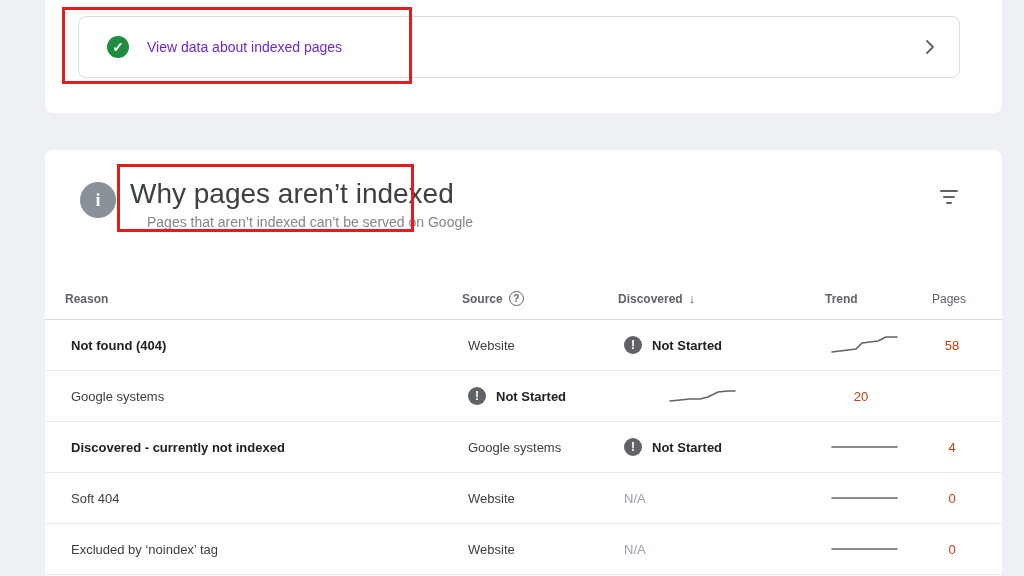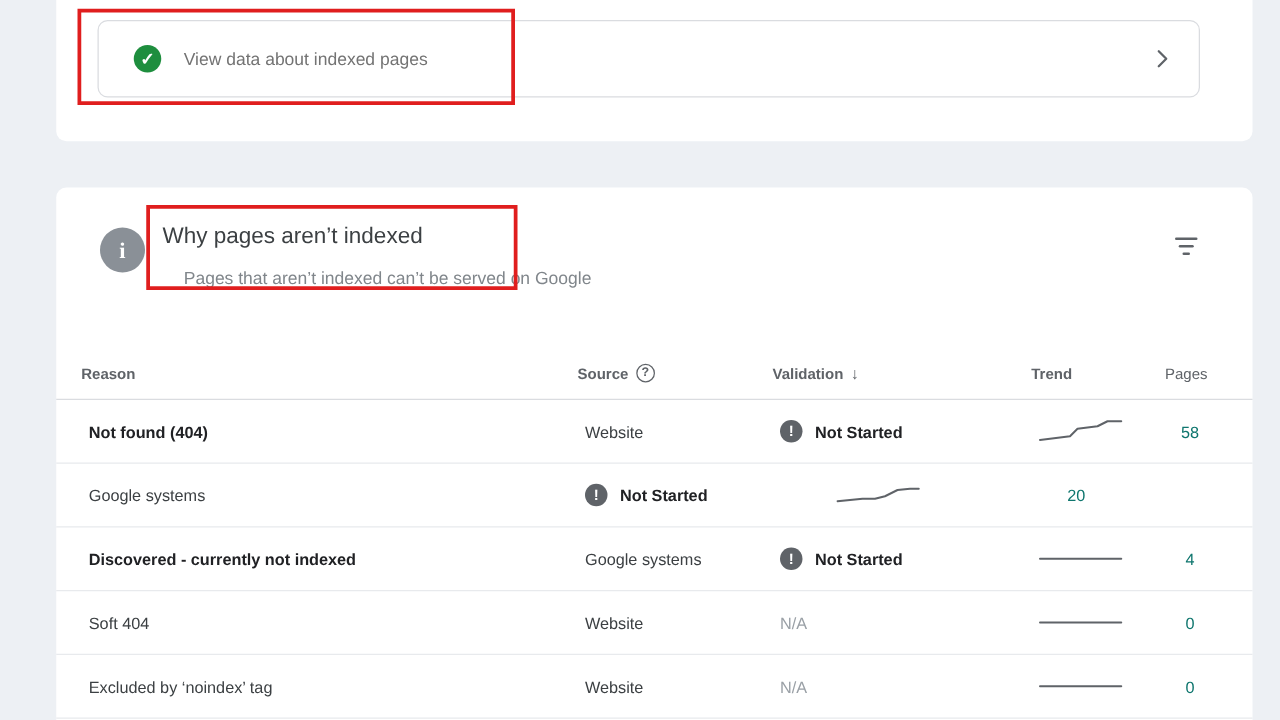--- a/index.html
+++ b/index.html
@@ -45,21 +45,21 @@
     font-weight: bold;
     display: inline-flex;
     align-items: center;
     justify-content: center;
     flex: none;
   }
   .indexed-label {
     margin-left: 18px;
     font-size: 14px;
     font-weight: 500;
-    color: #737373;
+    color: #6d28d9;
   }
   .chevron {
     margin-left: auto;
     color: #5f6368;
     display: flex;
     align-items: center;
   }
 
   
   .card-bottom {
@@ -77,21 +77,21 @@
     font-size: 18px;
     font-weight: bold;
     font-family: "Liberation Serif", serif;
     display: flex;
     align-items: center;
     justify-content: center;
   }
   .card-title {
     position: absolute;
     left: 85px; top: 28px;
-    font-size: 18px;
+    font-size: 28px;
     font-weight: 400;
     color: #3c4043;
   }
   .card-subtitle {
     position: absolute;
     left: 102px; top: 64px;
     font-size: 14px;
     color: #80868b;
   }
   .filter-icon {
@@ -162,21 +162,21 @@
     color: #fff;
     font-size: 12px;
     font-weight: bold;
     display: inline-flex;
     align-items: center;
     justify-content: center;
     flex: none;
   }
   .validation-label { font-weight: bold; color: #202124; }
   .validation-na { color: #9aa0a6; }
-  .pages-val { color: #0f766e; }
+  .pages-val { color: #c2410c; }
 
   .spark { display: block; }
   .spark polyline {
     fill: none;
     stroke: #5f6368;
     stroke-width: 1.6;
     stroke-linejoin: round;
     stroke-linecap: round;
   }
 
@@ -219,21 +219,21 @@
 
     <div class="trow thead">
       <div class="hcell">
         <span>Reason</span>
       </div>
       <div class="hcell">
         <span>Source</span>
         <span class="help-circle">?</span>
       </div>
       <div class="hcell">
-        <span>Validation</span>
+        <span>Discovered</span>
         <span class="sort-arrow">↓</span>
       </div>
       <div class="hcell col-trend">
         <span>Trend</span>
       </div>
       <div class="col-pages">
         <span>Pages</span>
       </div>
     </div>
 

